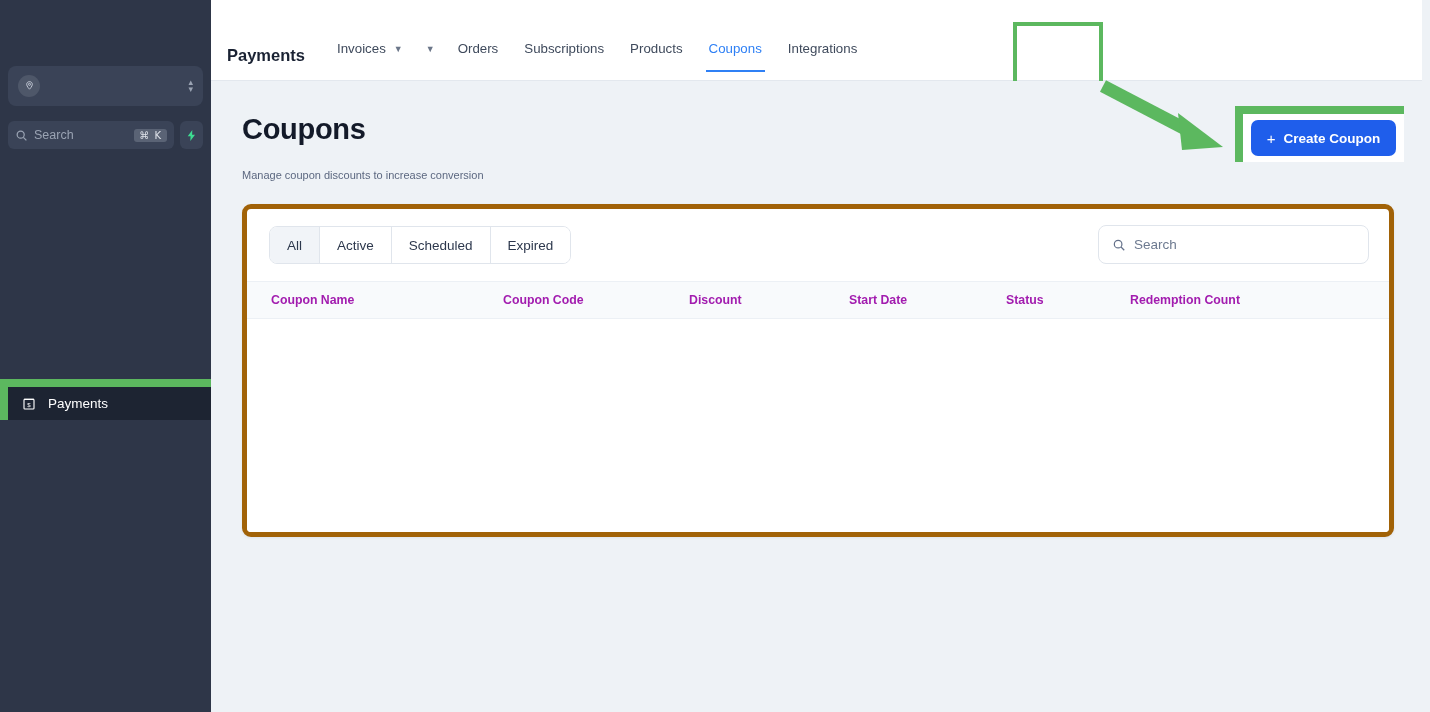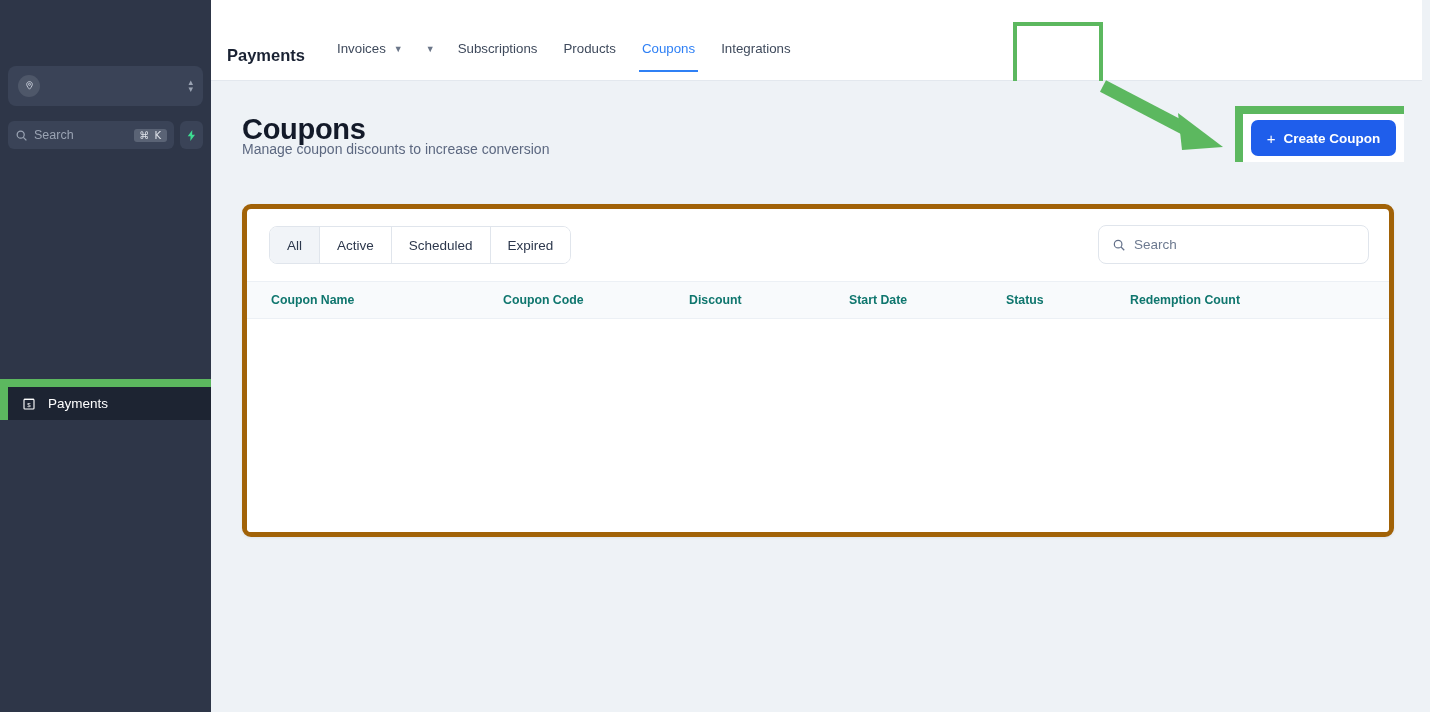--- a/index.html
+++ b/index.html
@@ -131,22 +131,22 @@
     position: absolute; left: 211px; top: 81px;
     width: 1219px; height: 631px;
     background: #eef2f6;
   }
   .page-title {
     position: absolute; left: 31px; top: 32px;
     font-size: 29px; font-weight: bold; color: #131a29;
     letter-spacing: -0.3px;
   }
   .page-sub {
-    position: absolute; left: 31px; top: 60px;
-    font-size: 14px; color: #5c6880;
+    position: absolute; left: 31px; top: 88px;
+    font-size: 11px; color: #5c6880;
   }
 
   
   .anno-create {
     position: absolute; left: 1024px; top: 25px;
     width: 169px; height: 56px;
     border: 4px solid #5cb85f;
     background: #5cb85f;
   }
   .create-inner {
@@ -209,21 +209,21 @@
 
   .thead {
     display: flex; align-items: center;
     height: 38px;
     background: #f8fafc;
     border-top: 1px solid #ecf0f5;
     border-bottom: 1px solid #ecf0f5;
     padding-left: 24px;
   }
   .th {
-    font-size: 12.3px; color: #0f766e; font-weight: bold;
+    font-size: 12.3px; color: #a21caf; font-weight: bold;
   }
   .tbody { height: 222px; background: #ffffff; }
 
   
   .arrow-svg {
     position: absolute; left: 0; top: 0;
     width: 1430px; height: 712px;
     pointer-events: none;
   }
   .icon { display: block; }
@@ -288,20 +288,23 @@
       <div class="navitem">
         <span>Invoices</span>
         <span class="chev">▼</span>
       </div>
 
 
       <div class="navitem standalone-chev">
         <span class="chev">▼</span>
       </div>
 
+      <div class="navitem">
+        <span>Orders</span>
+      </div>
 
       <div class="navitem">
         <span>Subscriptions</span>
       </div>
 
 
       <div class="navitem">
         <span>Products</span>
       </div>
 

